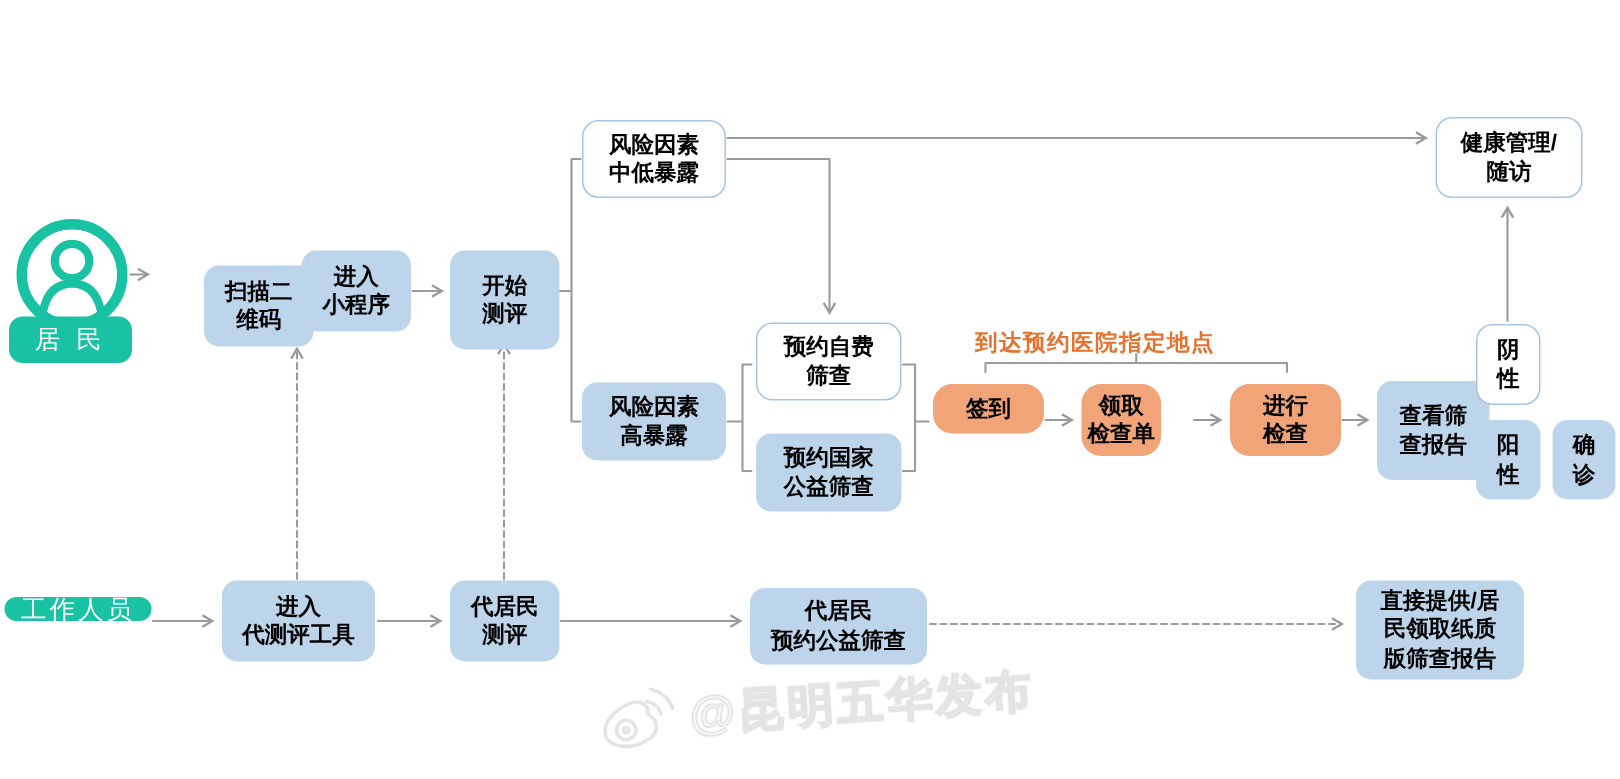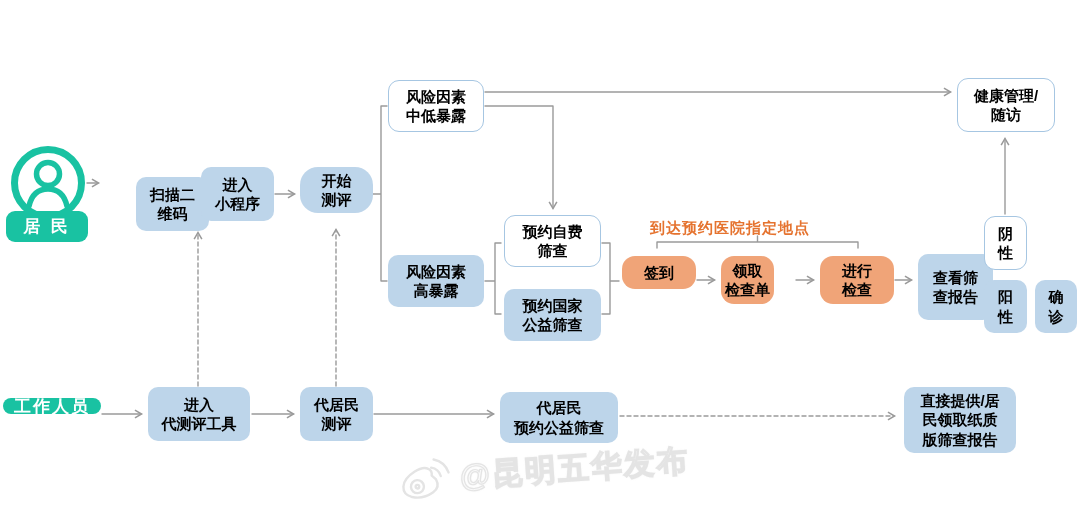--- a/index.html
+++ b/index.html
@@ -12,21 +12,21 @@
     position:absolute;z-index:1;display:flex;align-items:center;justify-content:center;
     text-align:center;white-space:pre-line;box-sizing:border-box;
     font-size:15px;font-weight:600;color:#000000;line-height:1.28;border-radius:10px;
   }
   .blue{background:#bdd5ea;}
   .white{background:#ffffff;border:1.5px solid #a6c6e2;border-radius:11px;}
   .orange{background:#f0a478;border-radius:13px;}
   .top2{z-index:2;}
   .badge{
     position:absolute;z-index:2;display:flex;align-items:center;justify-content:center;
-    background:#19c2a2;color:#ffffff;font-weight:bold;font-size:17px;letter-spacing:3px;
+    background:#19c2a2;color:#ffffff;font-weight:normal;font-size:17px;letter-spacing:3px;
     border-radius:9px;box-sizing:border-box;
   }
   .icon-wrap{position:absolute;z-index:1;}
   .note{
     position:absolute;z-index:1;color:#e5732f;font-weight:bold;font-size:15px;
     letter-spacing:1px;
   }
   .watermark{
     position:absolute;left:398px;top:458px;z-index:1;display:flex;align-items:center;gap:8px;
     transform:rotate(-4deg);transform-origin:left center;
@@ -79,21 +79,21 @@
       <circle cx="38" cy="29" r="11.5" fill="none" stroke="#19c2a2" stroke-width="5.5"></circle>
       <path d="M19 61 Q23 44 38 44 Q53 44 57 61" fill="none" stroke="#19c2a2" stroke-width="5.5" stroke-linecap="round"></path>
     </svg>
   </div>
   <div class="badge" style="left:6px;top:211px;width:82px;height:31px;">居 民</div>
 
   <div class="node blue" style="left:104px;top:177px;width:73px;height:54px;margin-left:32px;">扫描二
 维码</div>
   <div class="node blue" style="left:201px;top:167px;width:73px;height:54px;">进入
 小程序</div>
-  <div class="node blue" style="left:300px;top:167px;width:73px;height:46px;border-radius:18px;">开始
+  <div class="node blue" style="left:300px;top:167px;width:73px;height:66px;">开始
 测评</div>
   <div class="node white" style="left:388px;top:80px;width:96px;height:52px;">风险因素
 中低暴露</div>
   <div class="node blue" style="left:388px;top:255px;width:96px;height:52px;">风险因素
 高暴露</div>
   <div class="node white" style="left:504px;top:215px;width:97px;height:52px;">预约自费
 筛查</div>
   <div class="node blue" style="left:504px;top:289px;width:97px;height:52px;">预约国家
 公益筛查</div>
   <div class="node orange" style="left:622px;top:256px;width:74px;height:33px;">签到</div>

